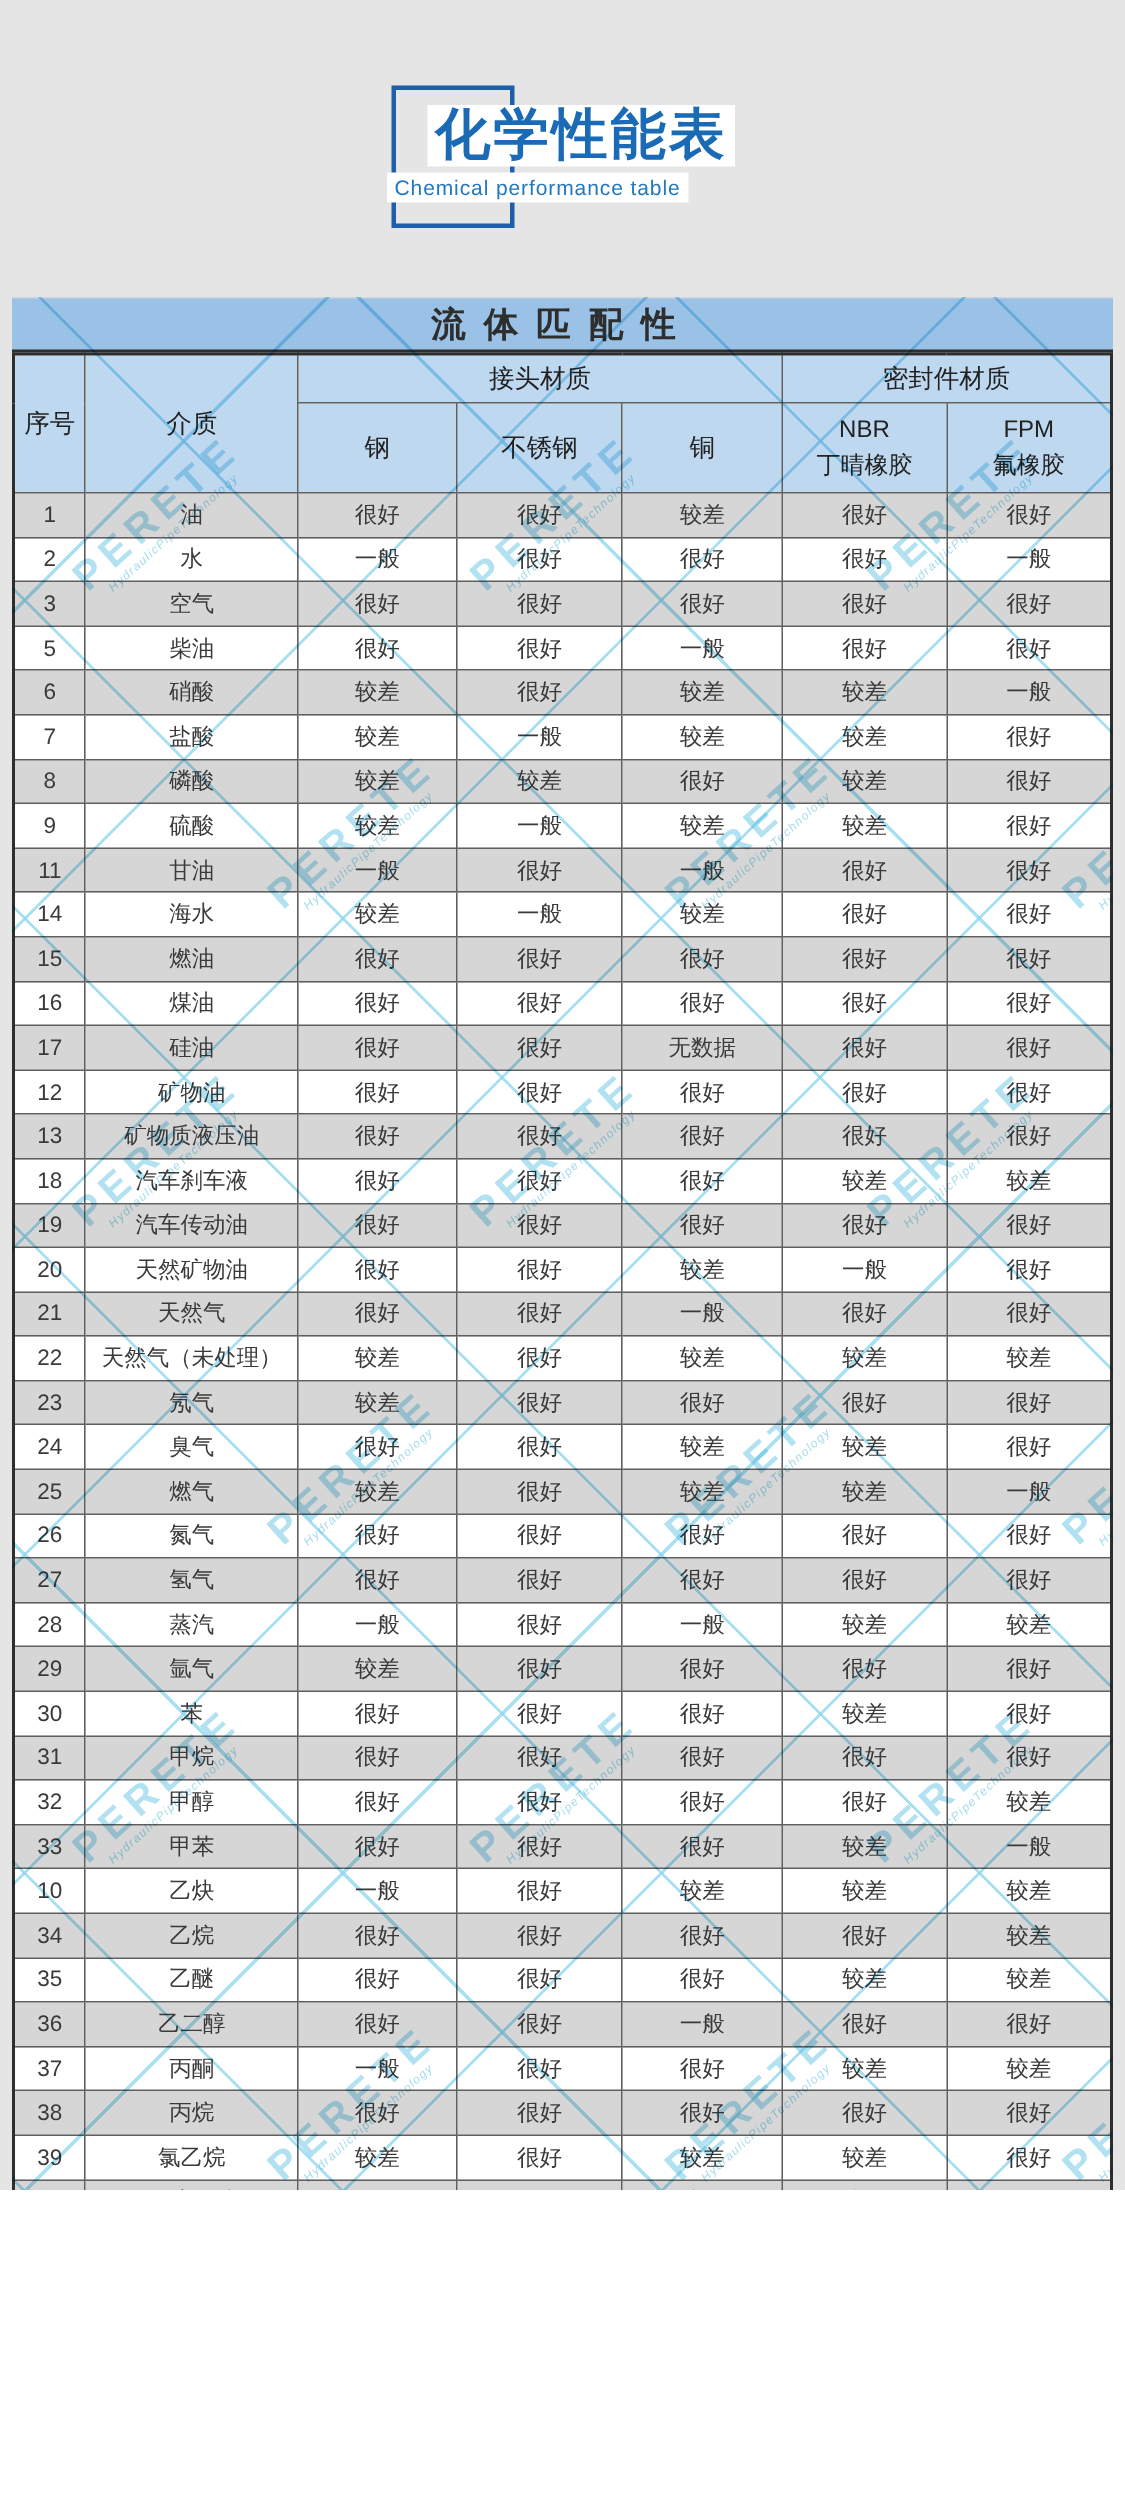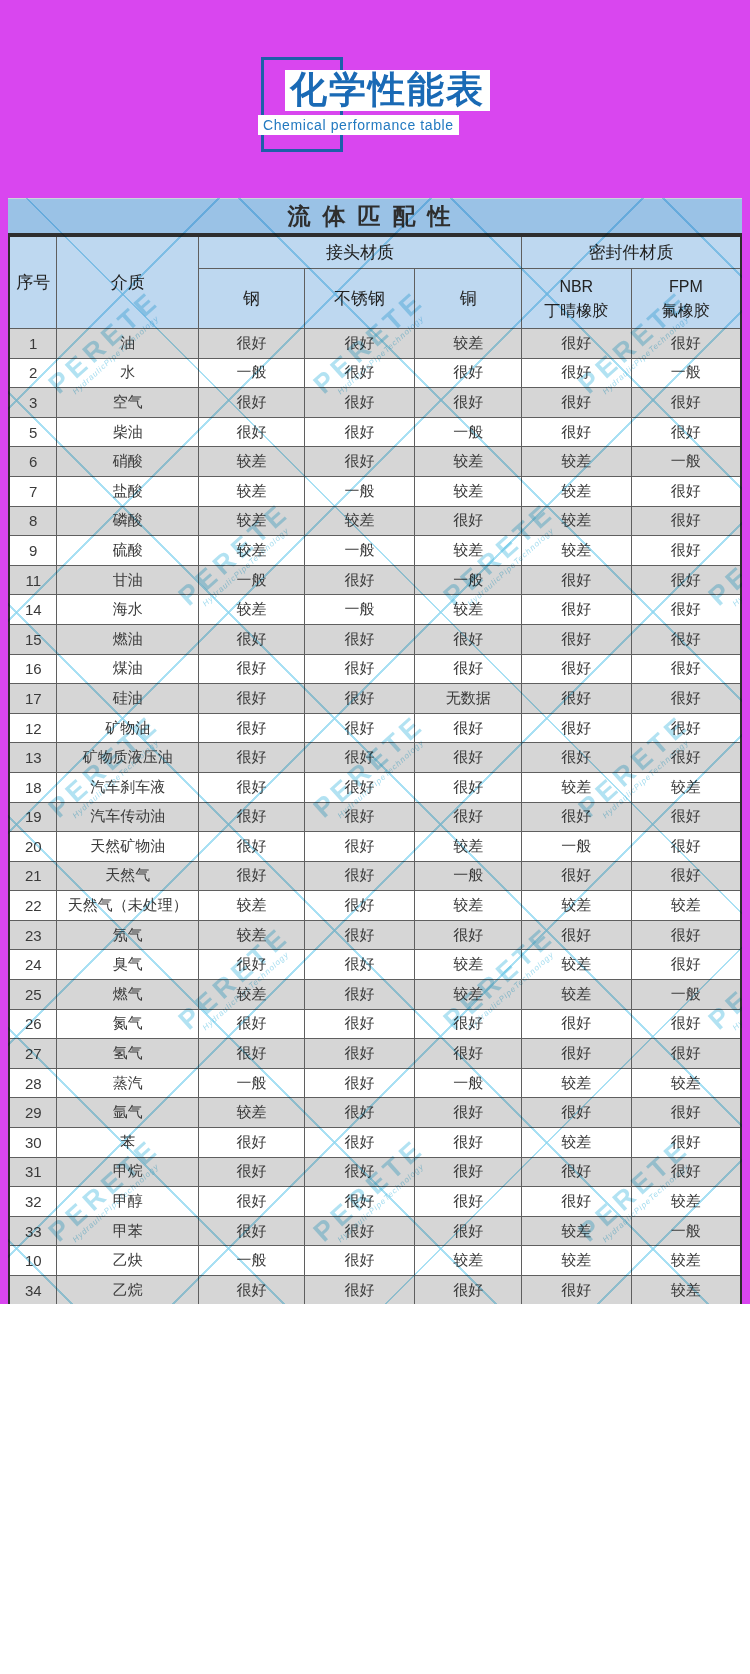--- a/index.html
+++ b/index.html
@@ -1,17 +1,17 @@
 <!DOCTYPE html>
 <html><head>
 <meta charset="utf-8">
 <style>
   html,body{margin:0;padding:0;background:#ffffff;}
   .page{
-    position:relative;width:750px;height:1304px;background:#d946ef;overflow:hidden;
+    position:relative;width:750px;height:1460px;background:#e5e5e5;overflow:hidden;
     font-family:"Liberation Sans","DejaVu Sans",sans-serif;
   }
   
   .logo-square{position:absolute;left:261px;top:57px;width:76px;height:89px;border:3px solid #1d5fa9;}
   .logo-title{
     position:absolute;left:285px;top:70px;font-size:37px;font-weight:bold;color:#1a6ab5;
     letter-spacing:2px;background:#ffffff;padding:0 5px;line-height:1.1;white-space:nowrap;
   }
   .logo-subtitle{
     position:absolute;left:258px;top:115px;font-size:14px;font-weight:500;color:#2279c0;

